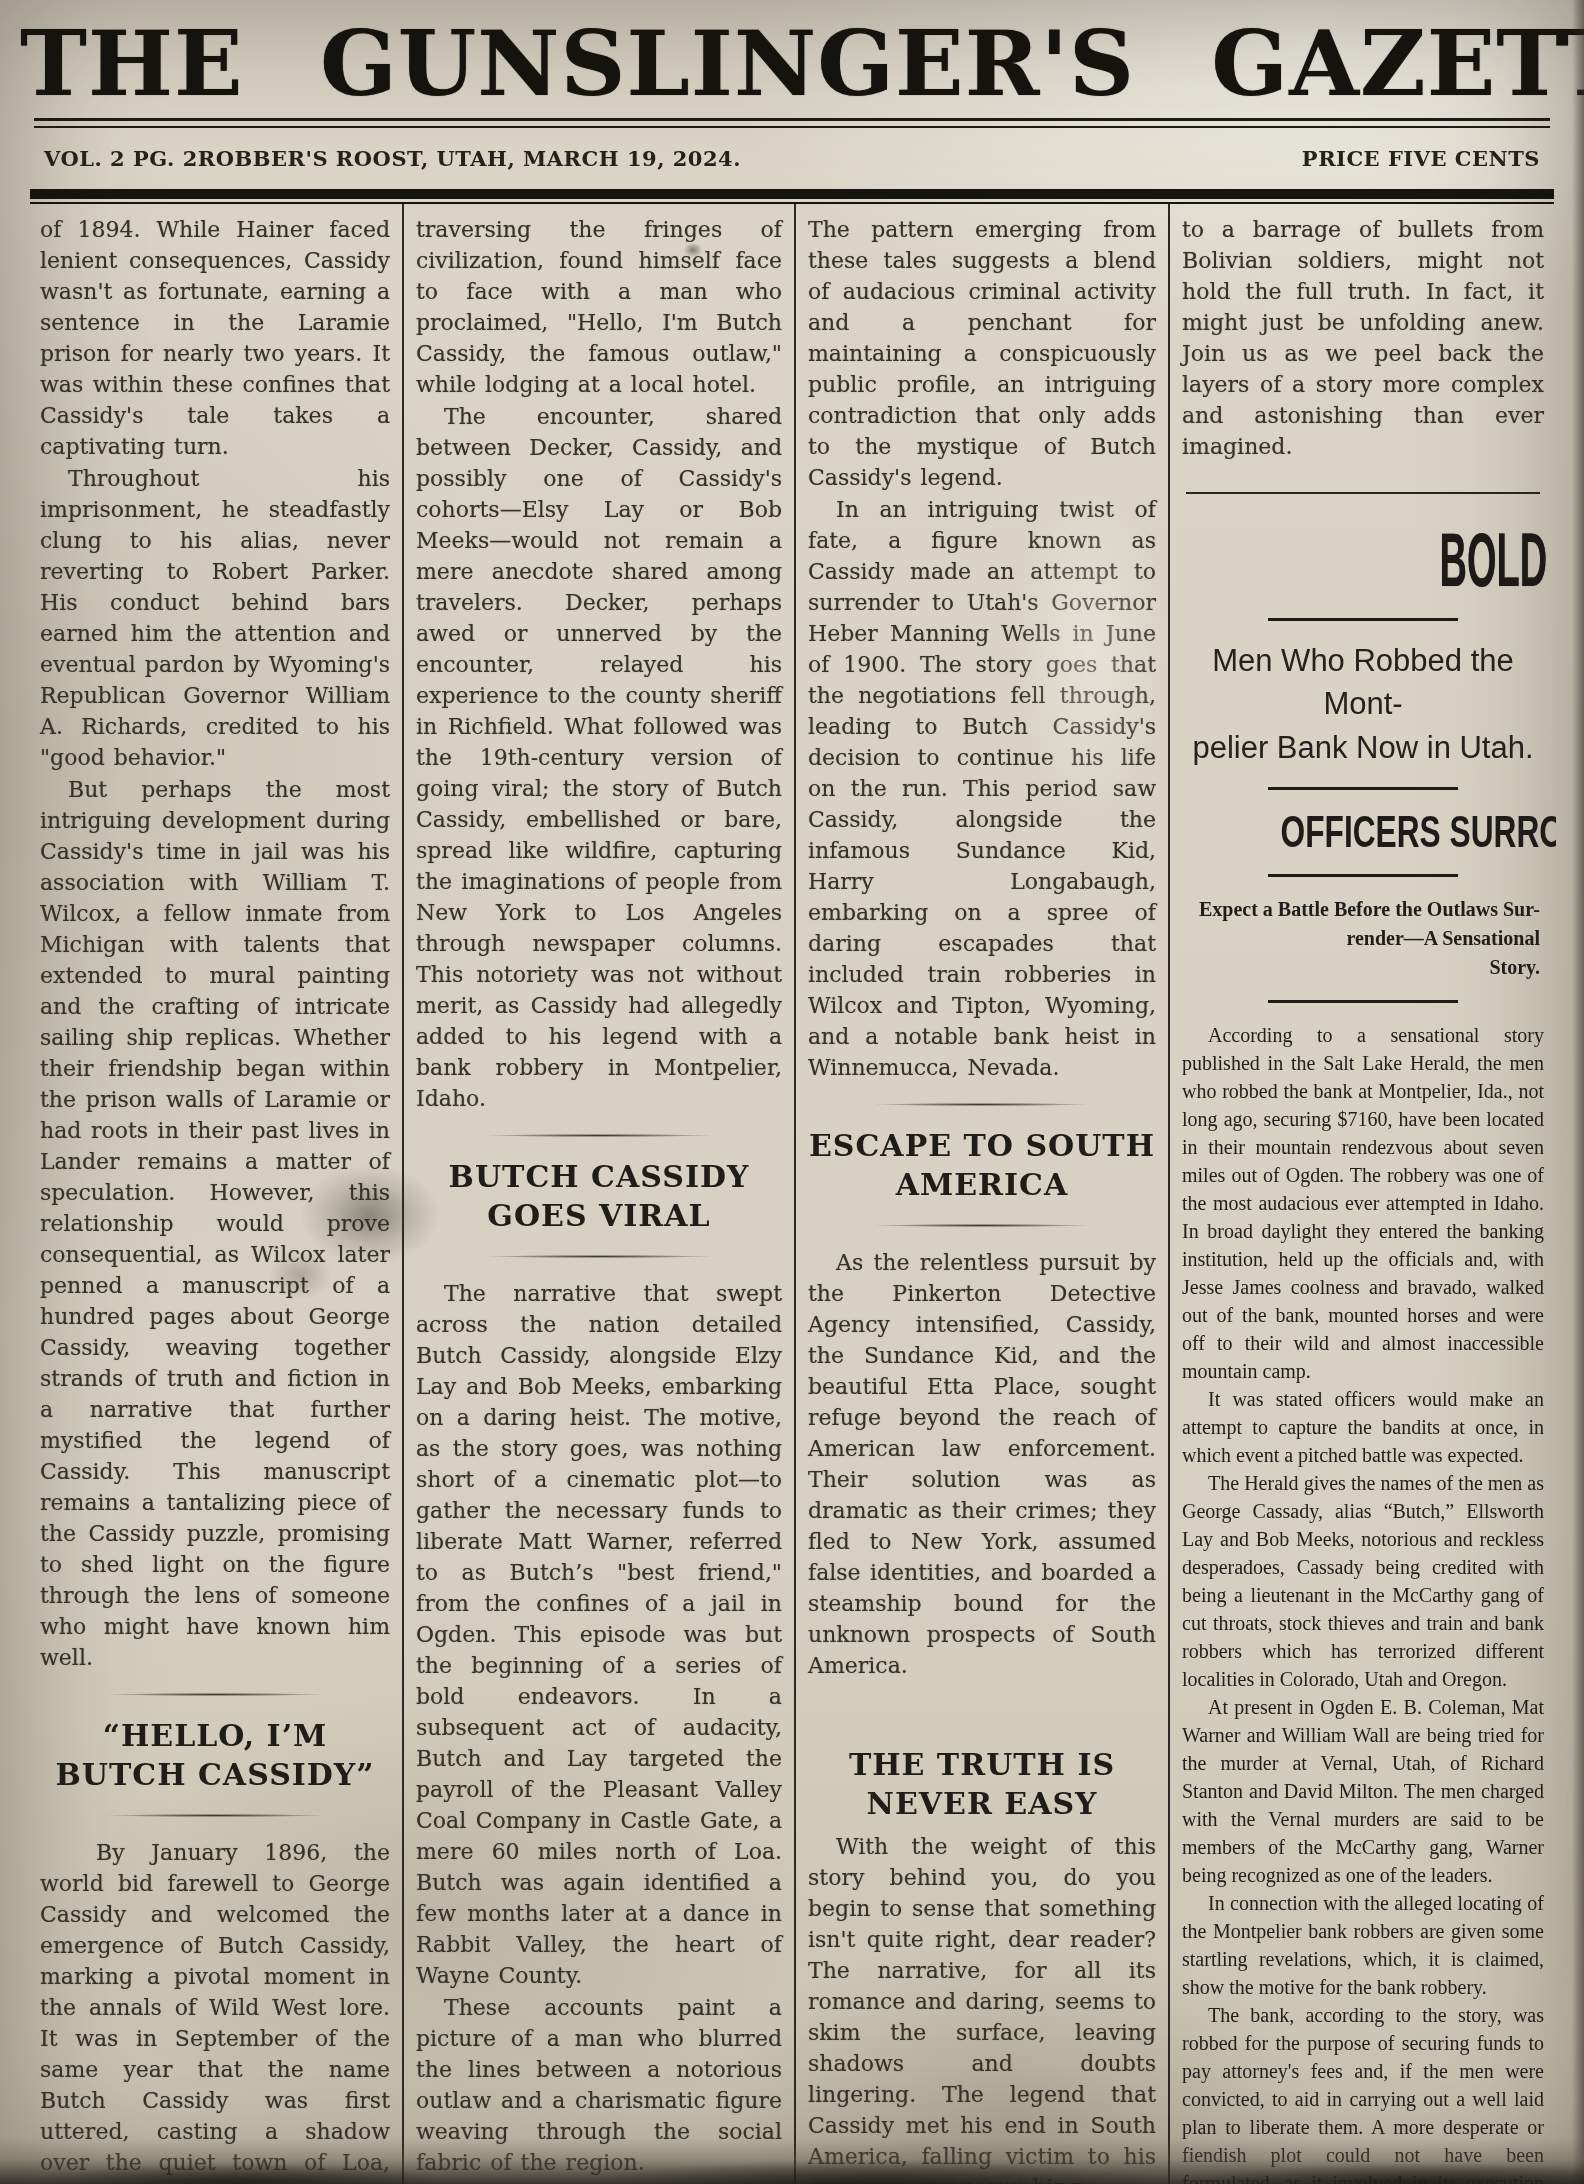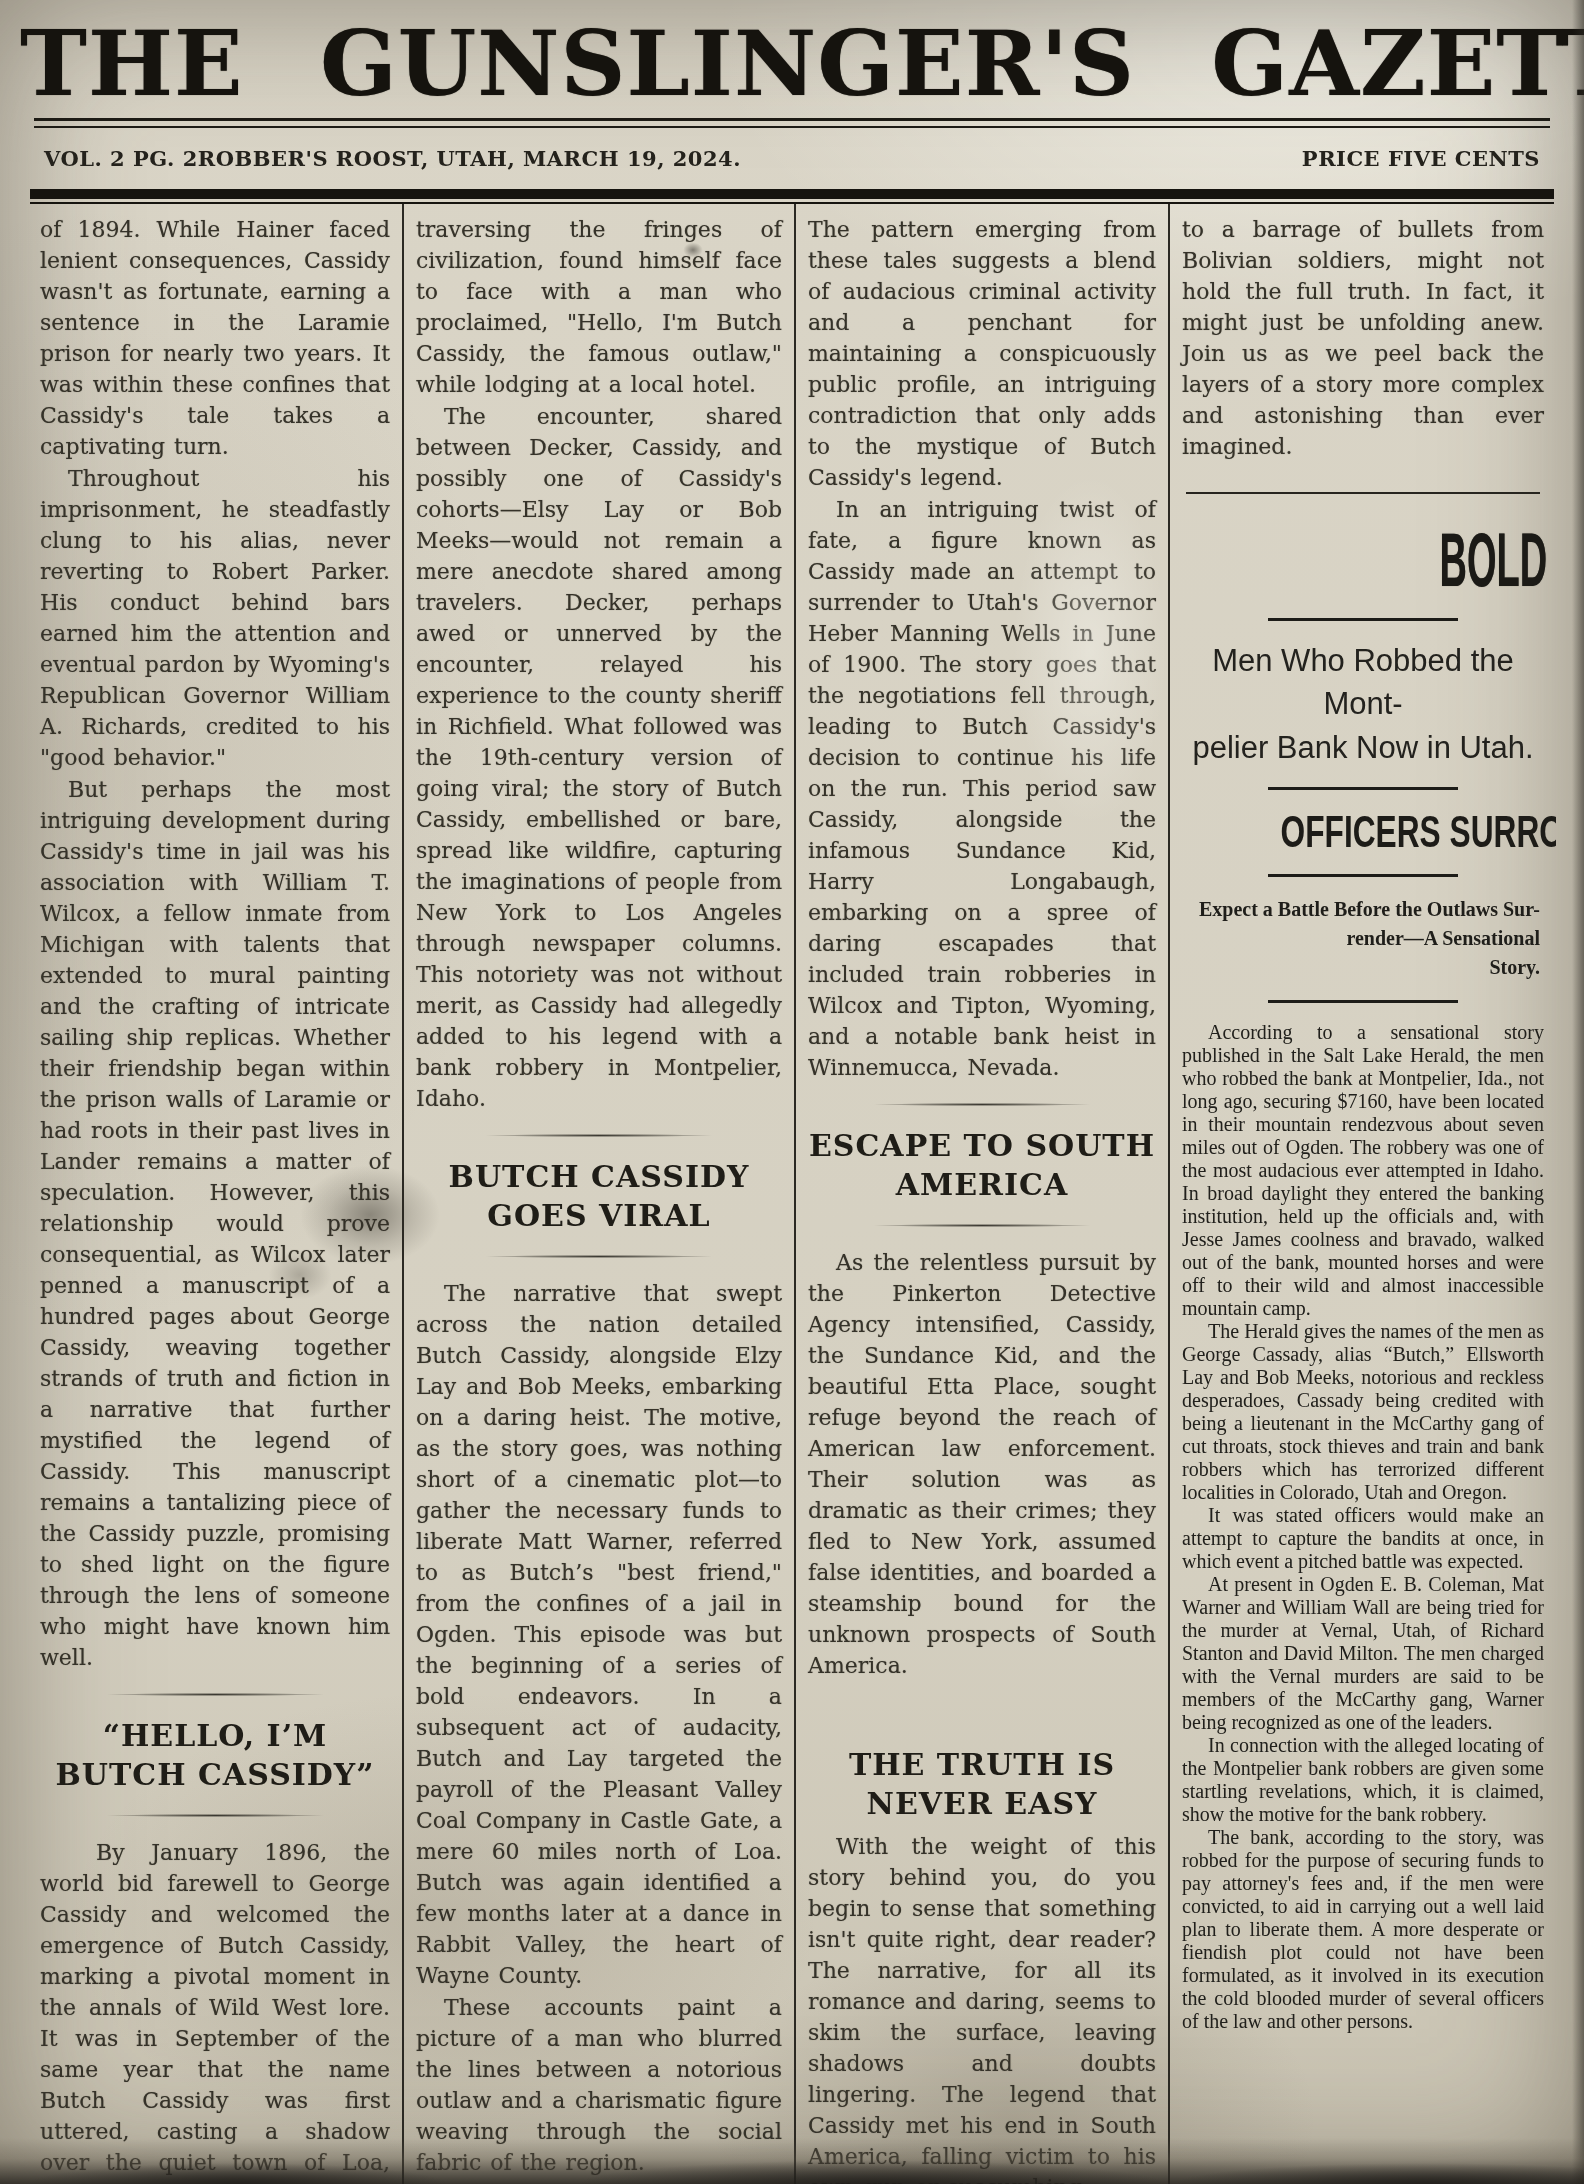--- a/index.html
+++ b/index.html
@@ -107,21 +107,21 @@
   .deck{
     margin:14px 4px;
     font-family:"Liberation Serif", serif;
     font-weight:700;font-size:20px;line-height:1.45;
     text-align:right;color:#1f1e1a;
     white-space:pre-line;
   }
   .story p{
     margin:0;
     font-family:"Liberation Serif", serif;
-    font-size:20px;line-height:23px;
+    font-size:20px;line-height:28px;
     text-align:justify;text-indent:26px;
     color:#21201c;
   }
   
   .stain{position:absolute;pointer-events:none;border-radius:50%;}
   .stain.s1{left:300px;top:1165px;width:140px;height:100px;
     background:radial-gradient(ellipse closest-side, rgba(48,44,36,0.45), rgba(48,44,36,0.15) 60%, transparent);}
   .stain.s2{left:255px;top:1240px;width:90px;height:70px;
     background:radial-gradient(ellipse closest-side, rgba(48,44,36,0.25), transparent 70%);}
   .stain.s3{left:680px;top:240px;width:26px;height:20px;
@@ -200,22 +200,22 @@
       <div class="crosshead-wrap">
         <span class="crosshead">OFFICERS SURROUNDING THEM</span>
       </div>
       <hr class="rule-short">
       <p class="deck">Expect a Battle Before the Outlaws Sur-
 render—A Sensational
 Story.</p>
       <hr class="rule-short">
       <div class="story">
         <p>According to a sensational story published in the Salt Lake Herald, the men who robbed the bank at Montpelier, Ida., not long ago, securing $7160, have been located in their mountain rendezvous about seven miles out of Ogden. The robbery was one of the most audacious ever attempted in Idaho. In broad daylight they entered the banking institution, held up the officials and, with Jesse James coolness and bravado, walked out of the bank, mounted horses and were off to their wild and almost inaccessible mountain camp.</p>
+        <p>It was stated officers would make an attempt to capture the bandits at once, in which event a pitched battle was expected.</p>
         <p>The Herald gives the names of the men as George Cassady, alias “Butch,” Ellsworth Lay and Bob Meeks, notorious and reckless desperadoes, Cassady being credited with being a lieutenant in the McCarthy gang of cut throats, stock thieves and train and bank robbers which has terrorized different localities in Colorado, Utah and Oregon.</p>
-        <p>It was stated officers would make an attempt to capture the bandits at once, in which event a pitched battle was expected.</p>
         <p>At present in Ogden E. B. Coleman, Mat Warner and William Wall are being tried for the murder at Vernal, Utah, of Richard Stanton and David Milton. The men charged with the Vernal murders are said to be members of the McCarthy gang, Warner being recognized as one of the leaders.</p>
         <p>In connection with the alleged locating of the Montpelier bank robbers are given some startling revelations, which, it is claimed, show the motive for the bank robbery.</p>
         <p>The bank, according to the story, was robbed for the purpose of securing funds to pay attorney's fees and, if the men were convicted, to aid in carrying out a well laid plan to liberate them. A more desperate or fiendish plot could not have been formulated, as it involved in its execution the cold blooded murder of several officers of the law and other persons.</p>
 
       </div>
     </section>
 
   </main>
 
   <div class="stain s1"></div>

